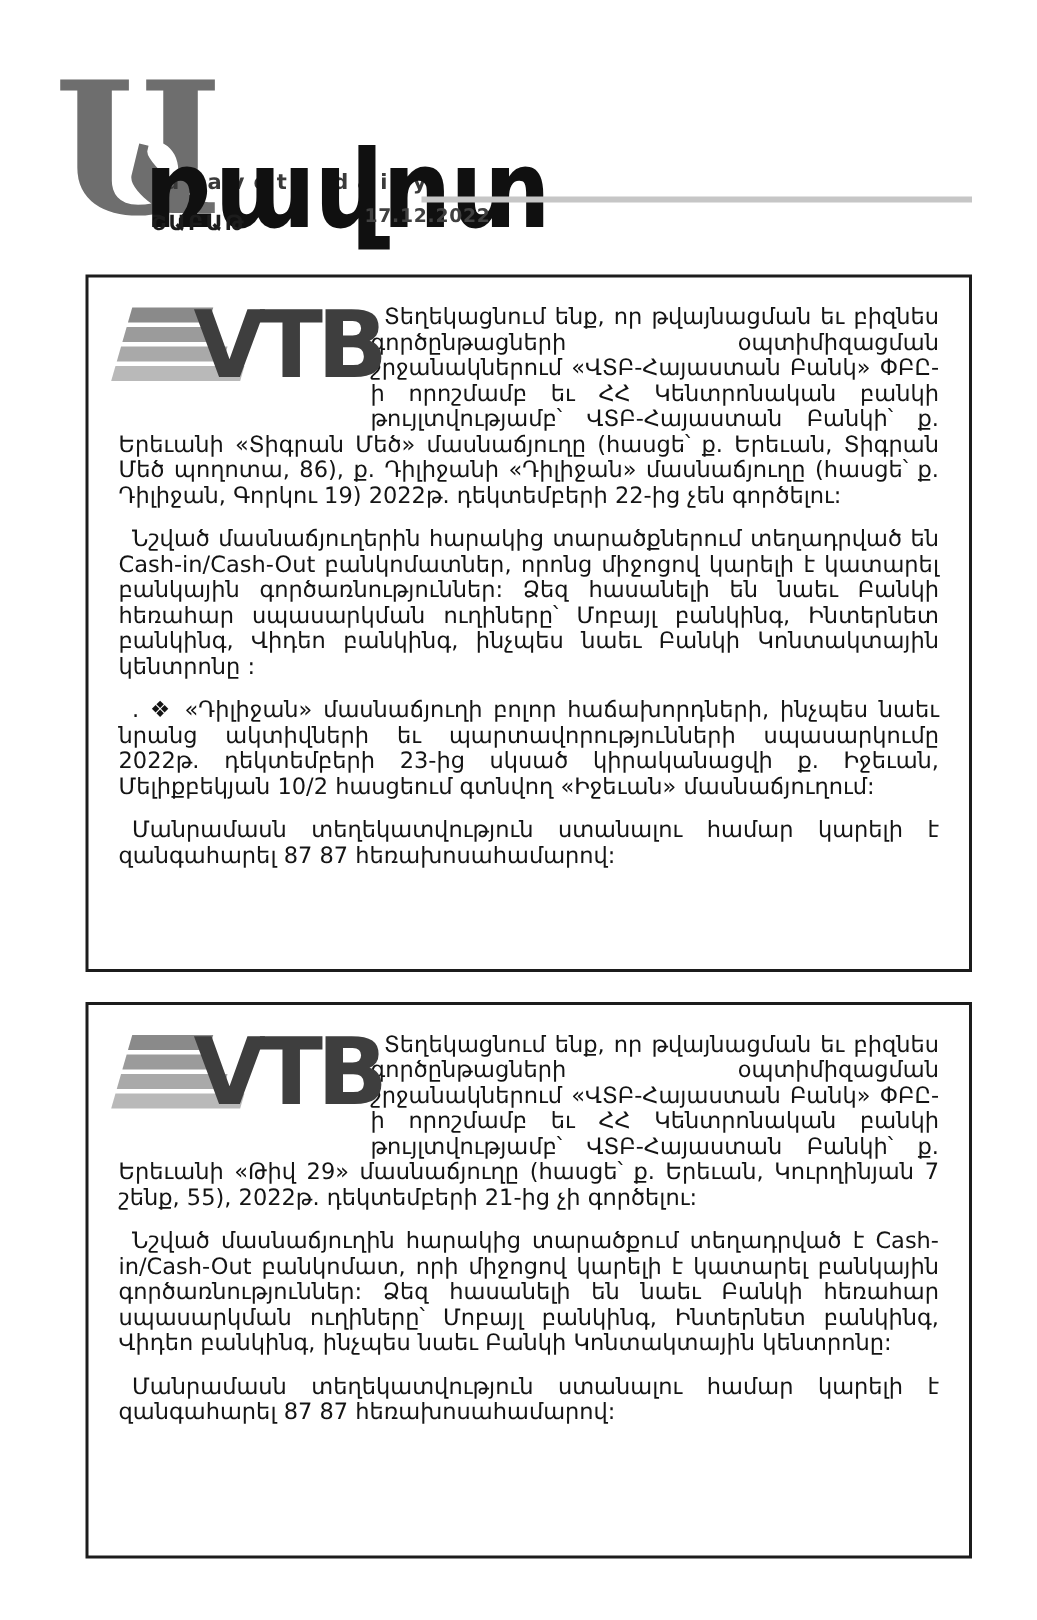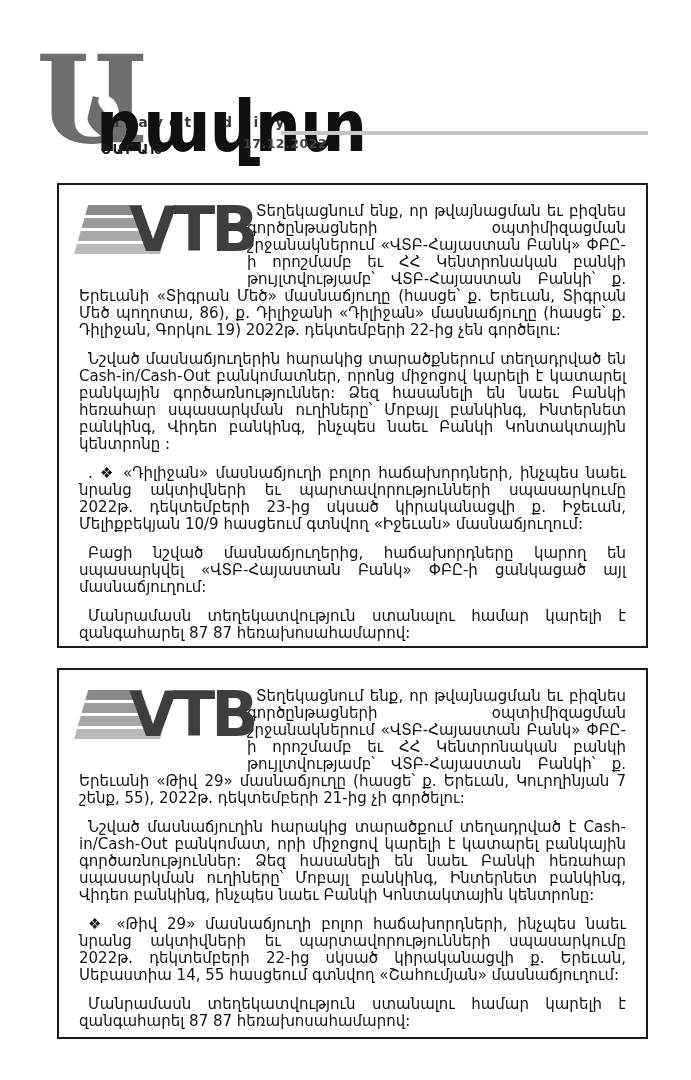--- a/index.html
+++ b/index.html
@@ -85,34 +85,32 @@
     <div class="vtb-stripes">
       <i class="s1"></i>
         <i class="s2"></i>
         <i class="s3"></i>
         <i class="s4"></i>
     </div>
     <span class="vtb-text">VTB</span>
   </div>
   <p>Տեղեկացնում ենք, որ թվայնացման եւ բիզնես գործընթացների օպտիմիզացման շրջանակներում «ՎՏԲ-Հայաստան Բանկ» ՓԲԸ-ի որոշմամբ եւ ՀՀ Կենտրոնական բանկի թույլտվությամբ՝ ՎՏԲ-Հայաստան Բանկի՝ ք. Երեւանի «Տիգրան Մեծ» մասնաճյուղը (հասցե՝ ք. Երեւան, Տիգրան Մեծ պողոտա, 86), ք. Դիլիջանի «Դիլիջան» մասնաճյուղը (հասցե՝ ք. Դիլիջան, Գորկու 19) 2022թ. դեկտեմբերի  22-ից չեն գործելու:</p>
   <p>Նշված մասնաճյուղերին հարակից տարածքներում տեղադրված են Cash-in/Cash-Out բանկոմատներ, որոնց միջոցով կարելի է կատարել բանկային գործառնություններ: Ձեզ հասանելի են նաեւ Բանկի հեռահար սպասարկման ուղիները՝ Մոբայլ բանկինգ, Ինտերնետ բանկինգ, Վիդեո բանկինգ, ինչպես նաեւ Բանկի Կոնտակտային կենտրոնը :</p>
-  <p>. ❖   «Դիլիջան» մասնաճյուղի բոլոր հաճախորդների, ինչպես նաեւ նրանց ակտիվների եւ պարտավորությունների սպասարկումը 2022թ. դեկտեմբերի 23-ից սկսած կիրականացվի ք. Իջեւան, Մելիքբեկյան 10/9 հասցեում գտնվող «Իջեւան» մասնաճյուղում:</p>
-  <p>Բացի նշված մասնաճյուղերից, հաճախորդները կարող են սպասարկվել «ՎՏԲ-Հայաստան Բանկ» ՓԲԸ-ի ցանկացած այլ մասնաճյուղում:</p>
+  <p>. ❖   «Դիլիջան» մասնաճյուղի բոլոր հաճախորդների, ինչպես նաեւ նրանց ակտիվների եւ պարտավորությունների սպասարկումը 2022թ. դեկտեմբերի 23-ից սկսած կիրականացվի ք. Իջեւան, Մելիքբեկյան 10/2 հասցեում գտնվող «Իջեւան» մասնաճյուղում:</p>
   <p>Մանրամասն տեղեկատվություն ստանալու համար կարելի է զանգահարել 87 87 հեռախոսահամարով:</p>
 
 </section>
 
 <section class="ad-box" id="box2">
   <div class="vtb-logo">
     <div class="vtb-stripes">
       <i class="s1"></i>
         <i class="s2"></i>
         <i class="s3"></i>
         <i class="s4"></i>
     </div>
     <span class="vtb-text">VTB</span>
   </div>
   <p>Տեղեկացնում ենք, որ թվայնացման եւ բիզնես գործընթացների օպտիմիզացման շրջանակներում «ՎՏԲ-Հայաստան Բանկ» ՓԲԸ-ի որոշմամբ եւ ՀՀ Կենտրոնական բանկի թույլտվությամբ՝ ՎՏԲ-Հայաստան Բանկի՝ ք. Երեւանի «Թիվ 29» մասնաճյուղը (հասցե՝ ք. Երեւան, Կուրղինյան 7 շենք, 55), 2022թ. դեկտեմբերի 21-ից չի գործելու:</p>
   <p>Նշված մասնաճյուղին հարակից տարածքում տեղադրված է Cash-in/Cash-Out բանկոմատ, որի միջոցով կարելի է կատարել բանկային գործառնություններ: Ձեզ հասանելի են նաեւ Բանկի հեռահար սպասարկման ուղիները՝ Մոբայլ բանկինգ, Ինտերնետ բանկինգ, Վիդեո բանկինգ, ինչպես նաեւ Բանկի Կոնտակտային կենտրոնը:</p>
-  <p>❖   «Թիվ 29» մասնաճյուղի բոլոր հաճախորդների, ինչպես նաեւ նրանց ակտիվների եւ պարտավորությունների սպասարկումը 2022թ. դեկտեմբերի 22-ից սկսած կիրականացվի ք. Երեւան, Սեբաստիա 14, 55 հասցեում գտնվող «Շահումյան» մասնաճյուղում:</p>
   <p>Մանրամասն տեղեկատվություն ստանալու համար կարելի է զանգահարել 87 87 հեռախոսահամարով:</p>
 
 </section>
 
 </body></html>

